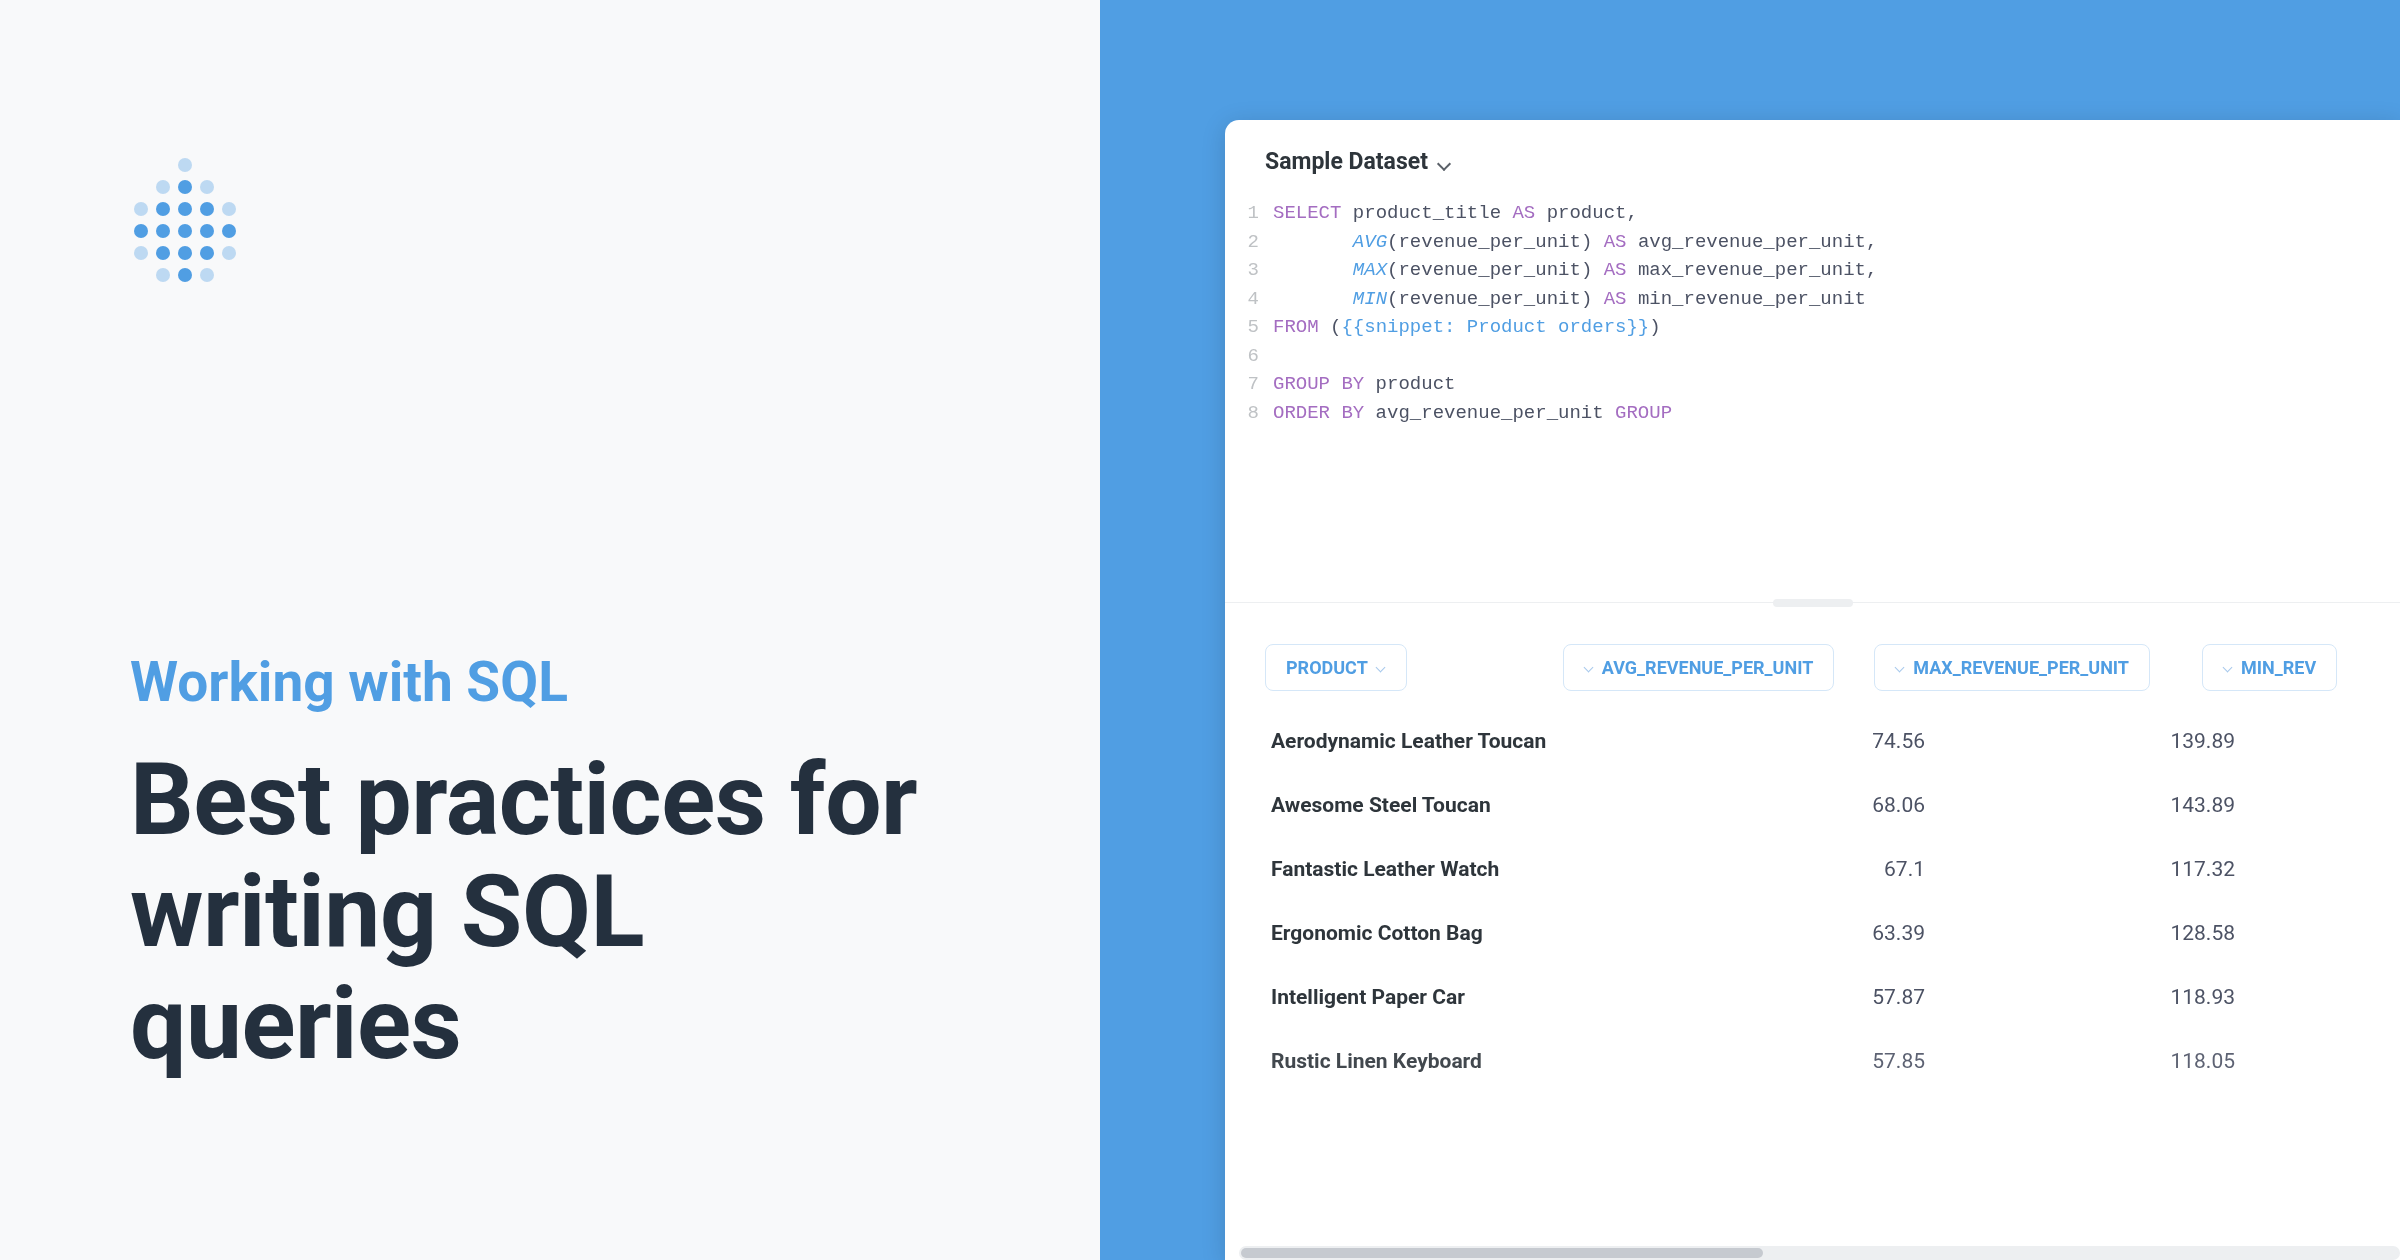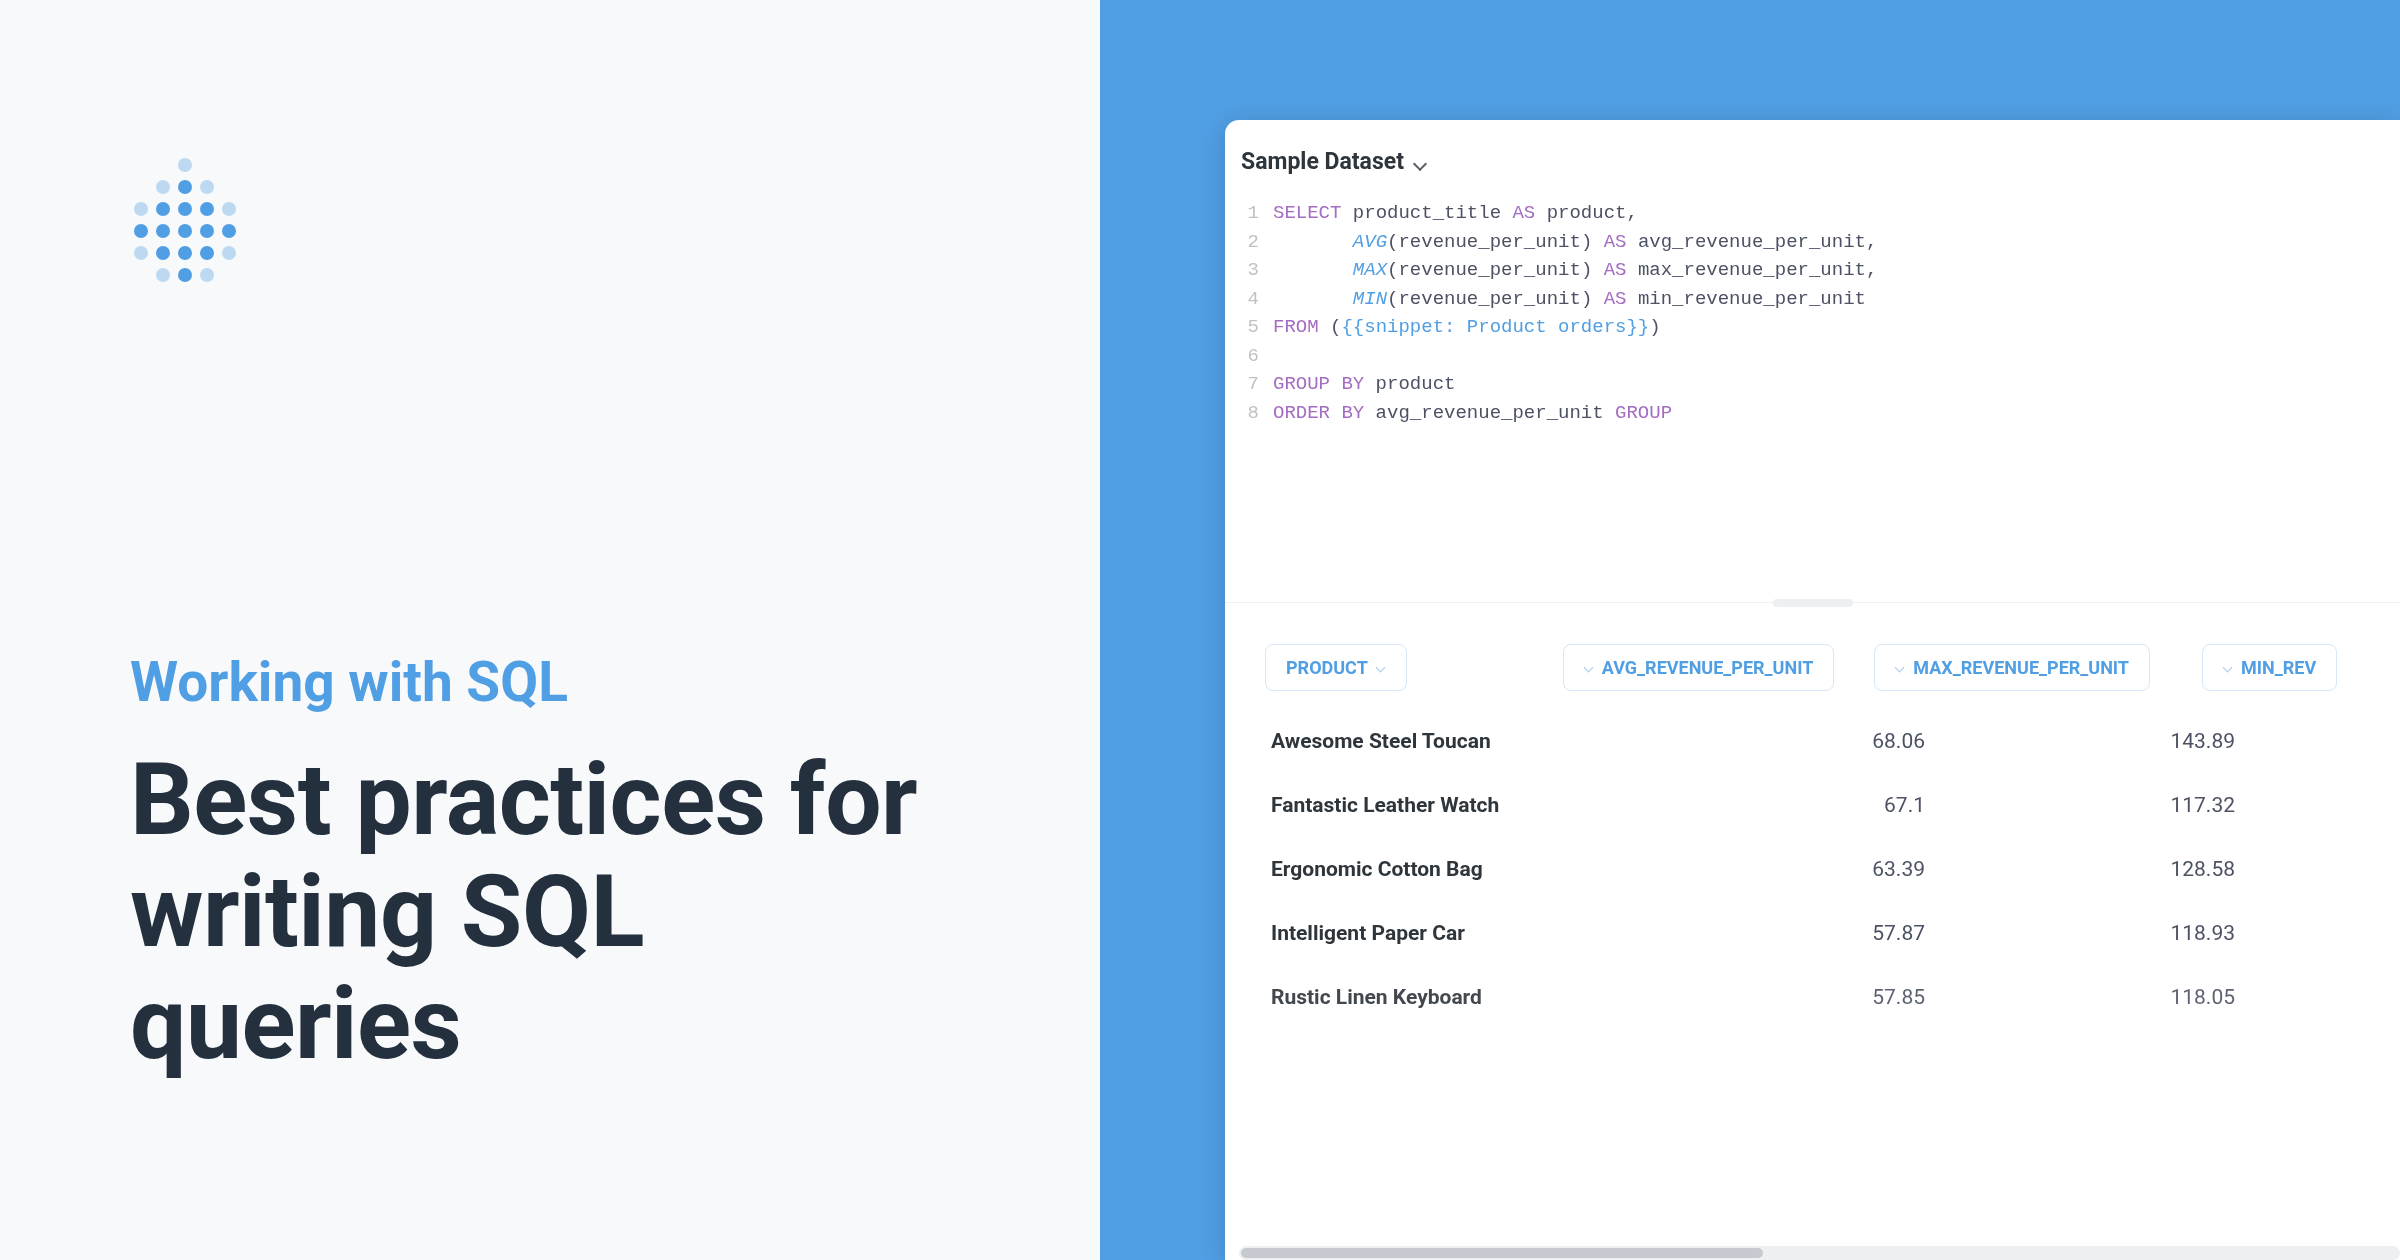--- a/index.html
+++ b/index.html
@@ -51,21 +51,21 @@
     right: 0;
     bottom: 0;
     background: #fff;
     border-radius: 14px 0 0 0;
     box-shadow: 0 4px 24px rgba(0,0,0,0.15);
     overflow: hidden;
     display: flex;
     flex-direction: column;
   }
   .editor-header {
-    padding: 28px 40px 24px 16px;
+    padding: 28px 40px 24px 40px;
     display: flex;
     align-items: center;
     gap: 8px;
   }
   .dataset-name {
     font-size: 23px;
     font-weight: 700;
     color: #2e353b;
   }
   .chevron-down {
@@ -327,20 +327,25 @@
           <span>MAX_REVENUE_PER_UNIT</span>
         </div>
         <div class="col-pill c4">
           <span class="mini-chevron"></span>
           <span>MIN_REV</span>
         </div>
       </div>
 
       <div class="data-rows" id="data-rows">
           <div class="data-row">
+            <div class="cell-product">Aerodynamic Leather Toucan</div>
+            <div class="cell-avg">74.56</div>
+            <div class="cell-max">139.89</div>
+          </div>
+          <div class="data-row">
             <div class="cell-product">Awesome Steel Toucan</div>
             <div class="cell-avg">68.06</div>
             <div class="cell-max">143.89</div>
           </div>
           <div class="data-row">
             <div class="cell-product">Fantastic Leather Watch</div>
             <div class="cell-avg">67.1</div>
             <div class="cell-max">117.32</div>
           </div>
           <div class="data-row">

